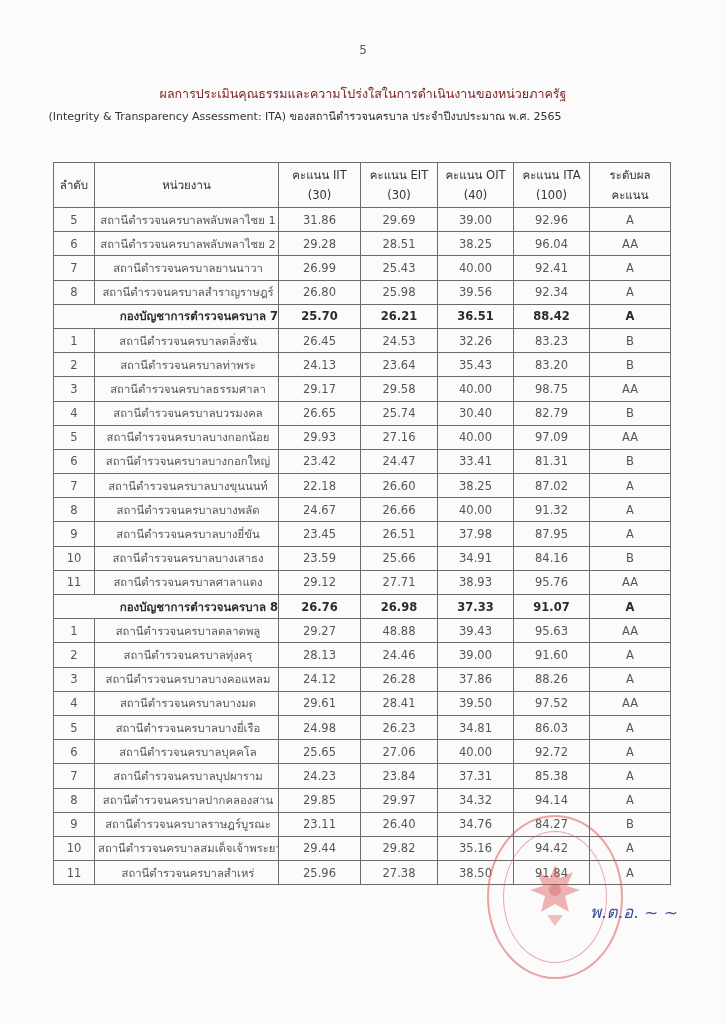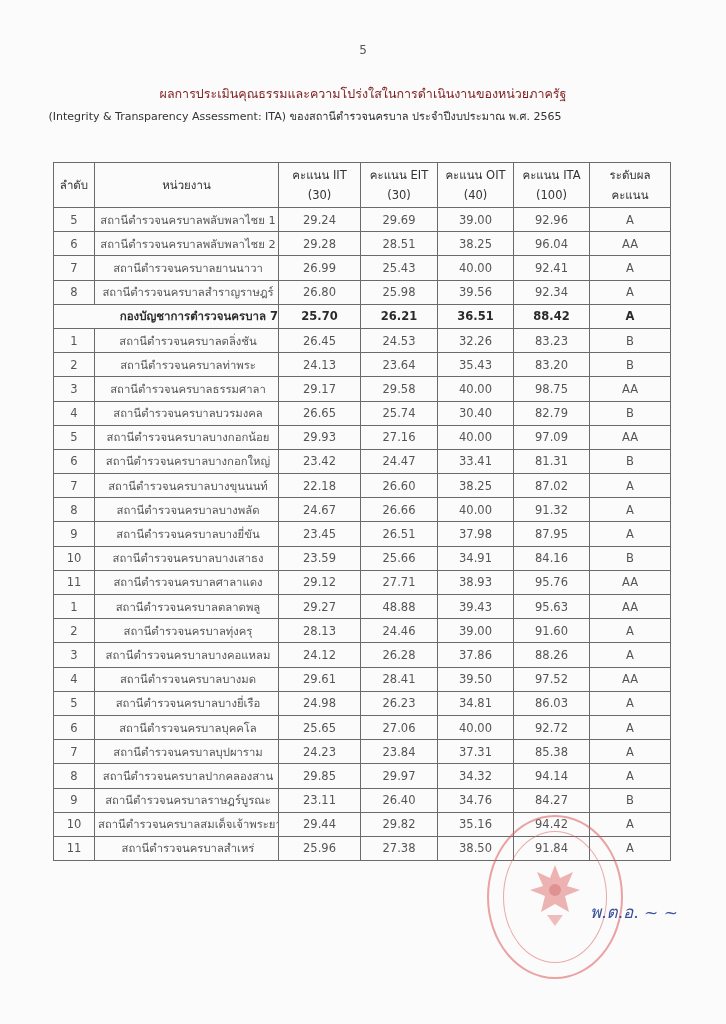--- a/index.html
+++ b/index.html
@@ -61,21 +61,21 @@
       <th><span>คะแนน EIT</span><br><span>(30)</span></th>
       <th><span>คะแนน OIT</span><br><span>(40)</span></th>
       <th><span>คะแนน ITA</span><br><span>(100)</span></th>
       <th><span>ระดับผล</span><br><span>คะแนน</span></th>
     </tr>
   </thead>
   <tbody id="tbody">
       <tr>
         <td>5</td>
         <td class="name">สถานีตำรวจนครบาลพลับพลาไชย 1</td>
-        <td>29.24</td>
+        <td>31.86</td>
         <td>29.69</td>
         <td>39.00</td>
         <td>92.96</td>
         <td>A</td>
       </tr>
       <tr>
         <td>6</td>
         <td class="name">สถานีตำรวจนครบาลพลับพลาไชย 2</td>
         <td>29.28</td>
         <td>28.51</td>
@@ -200,20 +200,28 @@
         <td>B</td>
       </tr>
       <tr>
         <td>11</td>
         <td class="name">สถานีตำรวจนครบาลศาลาแดง</td>
         <td>29.12</td>
         <td>27.71</td>
         <td>38.93</td>
         <td>95.76</td>
         <td>AA</td>
+      </tr>
+      <tr class="sum">
+        <td colspan="2" class="label">กองบัญชาการตำรวจนครบาล 8</td>
+        <td>26.76</td>
+        <td>26.98</td>
+        <td>37.33</td>
+        <td>91.07</td>
+        <td>A</td>
       </tr>
       <tr>
         <td>1</td>
         <td class="name">สถานีตำรวจนครบาลตลาดพลู</td>
         <td>29.27</td>
         <td>48.88</td>
         <td>39.43</td>
         <td>95.63</td>
         <td>AA</td>
       </tr>

